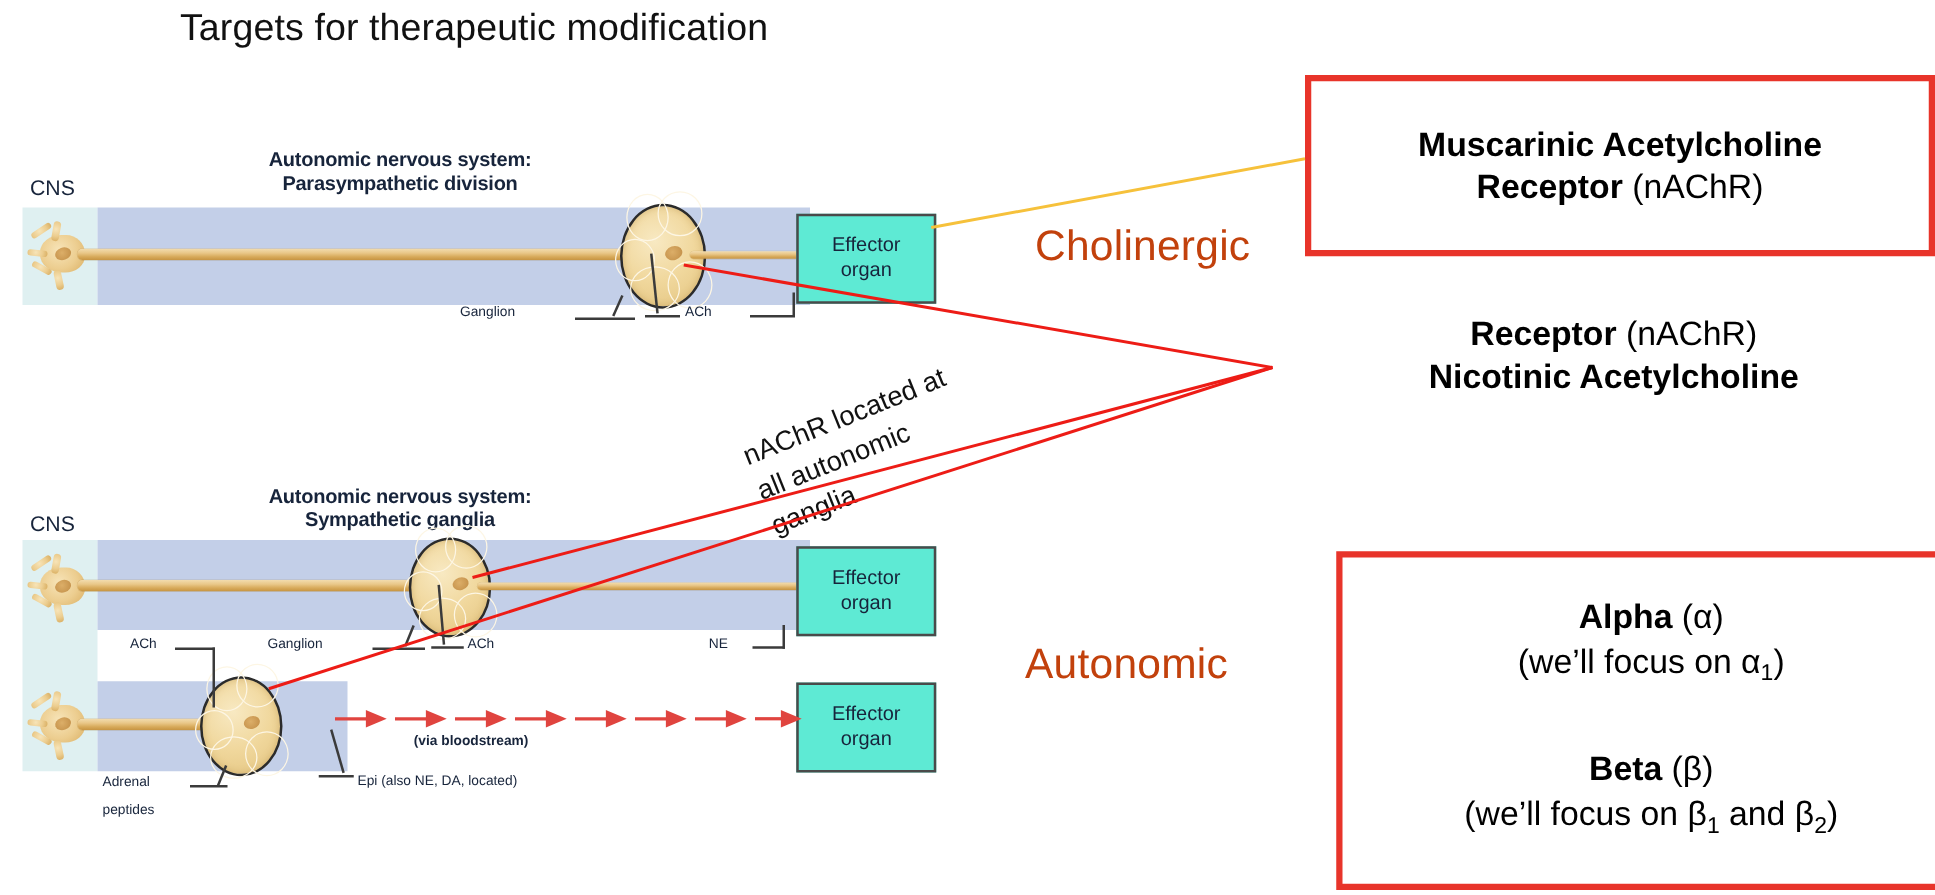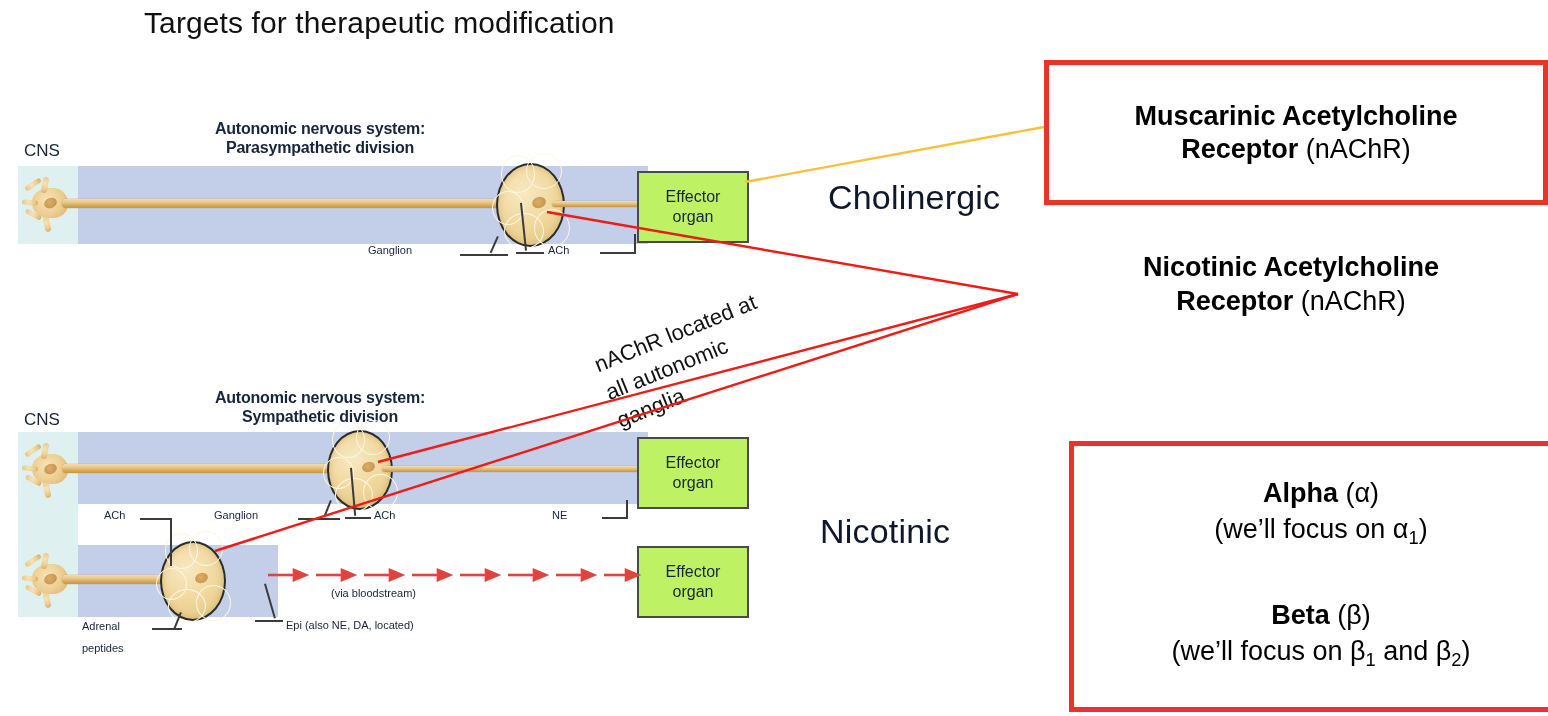--- a/index.html
+++ b/index.html
@@ -23,28 +23,28 @@
   .axon.thin{height:6px;}
   .soma{position:absolute;}
   .soma i{position:absolute;display:block;background:
           radial-gradient(circle at 42% 40%,#f7e4b8 0%,#eccd8f 55%,#d9ae61 100%);}
   .ganglion{position:absolute;border:2.2px solid #2b2b2b;border-radius:50%;
             background:radial-gradient(circle at 40% 35%,#f8e9c2 0%,#f0d79c 50%,#e3c47f 100%);
             box-shadow:inset 0 0 6px rgba(180,140,70,.45);}
   .gang-seg{position:absolute;border:1.3px solid #fdf6e4;border-radius:50%;}
   .nucleus{position:absolute;border-radius:50%;
            background:radial-gradient(circle at 45% 40%,#dcae68 0%,#c08c45 100%);}
-  .effector{position:absolute;background:#bef264;border:2px solid #4a4a4a;
+  .effector{position:absolute;background:#5eead4;border:2px solid #4a4a4a;
             font-size:16px;color:#17243b;text-align:center;line-height:20px;
             display:flex;align-items:center;justify-content:center;}
   .lbl{position:absolute;font-size:11px;color:#17243b;white-space:nowrap;}
   .leader{position:absolute;background:#3b3b3b;}
 
   
-  .class-label{position:absolute;font-size:34px;color:#0f172a;letter-spacing:.2px;}
+  .class-label{position:absolute;font-size:34px;color:#c2410c;letter-spacing:.2px;}
 
   
   .redbox{position:absolute;border:5px solid #e8342a;background:#fff;
           display:flex;flex-direction:column;align-items:center;justify-content:center;}
   .boxline{font-size:27px;line-height:33px;text-align:center;color:#000;}
   .boxline b{font-weight:bold;text-align:right;}
   .plainblock{position:absolute;text-align:center;}
   .plainblock .boxline{font-size:27px;line-height:34px;}
   .stack-line{font-size:27px;line-height:36px;text-align:center;}
   sub{font-size:.68em;}
@@ -109,21 +109,21 @@
   <div class="leader" style="left:516px;top:252px;width:28px;height:1.6px;"></div>
   <div class="lbl" style="left:548px;top:244px;">ACh</div>
   <div class="leader" style="left:600px;top:252px;width:36px;height:1.6px;"></div>
   <div class="leader" style="left:634px;top:234px;width:1.6px;height:19px;"></div>
 </div>
 
 <div class="figure">
 
   <div class="fig-title" style="left:110px;top:388px;width:420px;">
     <span>Autonomic nervous system:</span><br>
-    <span>Sympathetic division</span>
+    <span>Sympathetic ganglia</span>
   </div>
 
   <div class="cns-label" style="left:24px;top:410px;">CNS</div>
 
   <div class="cns-block" style="left:18px;top:432px;width:60px;height:185px;"></div>
   <div class="band" style="left:78px;top:432px;width:570px;height:72px;"></div>
   <div class="band" style="left:78px;top:545px;width:200px;height:72px;"></div>
 
   <div class="soma" style="left:22px;top:442px;width:58px;height:58px;">
     <i style="left:10px;top:12px;width:36px;height:30px;
@@ -153,21 +153,21 @@
   </div>
 
   <div class="leader" style="left:330px;top:500px;width:1.6px;height:18px;transform:rotate(22deg);transform-origin:top left;"></div>
   <div class="leader" style="left:298px;top:518px;width:42px;height:1.6px;"></div>
   <div class="lbl" style="left:214px;top:509px;">Ganglion</div>
 
   <div class="leader" style="left:350px;top:468px;width:1.6px;height:48px;transform:rotate(-5deg);transform-origin:top left;"></div>
   <div class="leader" style="left:345px;top:517px;width:26px;height:1.6px;"></div>
   <div class="lbl" style="left:374px;top:509px;">ACh</div>
 
-  <div class="lbl" style="left:552px;top:509px;text-align:right;">NE</div>
+  <div class="lbl" style="left:567px;top:509px;text-align:right;">NE</div>
   <div class="leader" style="left:602px;top:517px;width:26px;height:1.6px;"></div>
   <div class="leader" style="left:626px;top:500px;width:1.6px;height:19px;"></div>
 
   <div class="soma" style="left:22px;top:552px;width:58px;height:58px;">
     <i style="left:10px;top:12px;width:36px;height:30px;
               border-radius:48% 42% 44% 50%/46% 50% 44% 48%;"></i>
     <i style="left:2px;top:6px;width:18px;height:5px;transform:rotate(-34deg);border-radius:3px;"></i>
     <i style="left:20px;top:1px;width:6px;height:16px;transform:rotate(10deg);border-radius:3px;"></i>
     <i style="left:0px;top:24px;width:16px;height:5px;transform:rotate(6deg);border-radius:3px;"></i>
     <i style="left:3px;top:36px;width:17px;height:5px;transform:rotate(28deg);border-radius:3px;"></i>
@@ -191,48 +191,48 @@
 
   <div class="lbl" style="left:82px;top:620px;">Adrenal</div>
   <div class="lbl" style="left:82px;top:642px;">peptides</div>
   <div class="leader" style="left:152px;top:628px;width:30px;height:1.6px;"></div>
   <div class="leader" style="left:180px;top:612px;width:1.6px;height:18px;transform:rotate(22deg);transform-origin:top left;"></div>
 
   <div class="effector" style="left:637px;top:546px;width:108px;height:68px;">
     <div><span>Effector</span><br><span>organ</span></div>
   </div>
 
-  <div class="lbl" style="left:331px;top:587px;">(via bloodstream)</div>
+  <div class="lbl" style="left:331px;top:587px;font-weight:bold;">(via bloodstream)</div>
   <div class="leader" style="left:264px;top:584px;width:1.6px;height:36px;transform:rotate(-16deg);transform-origin:top left;"></div>
   <div class="leader" style="left:255px;top:620px;width:28px;height:1.6px;"></div>
   <div class="lbl" style="left:286px;top:619px;">Epi (also NE, DA, located)</div>
 </div>
 
 <div class="class-label" style="left:828px;top:178px;">Cholinergic</div>
-<div class="class-label" style="left:820px;top:512px;">Nicotinic</div>
+<div class="class-label" style="left:820px;top:512px;">Autonomic</div>
 
 <div id="ganglia-note" style="left:590px;top:352px;">nAChR located at
 all autonomic
 ganglia</div>
 
 <div class="redbox" style="left:1044px;top:60px;width:494px;height:135px;">
   <div class="boxline">
     <b>Muscarinic Acetylcholine</b>
   </div>
   <div class="boxline">
     <b>Receptor</b><span> (nAChR)</span>
   </div>
 </div>
 
 <div class="plainblock" style="left:1044px;top:250px;width:494px;">
   <div class="boxline">
+    <b>Receptor</b><span> (nAChR)</span>
+  </div>
+  <div class="boxline">
     <b>Nicotinic Acetylcholine</b>
-  </div>
-  <div class="boxline">
-    <b>Receptor</b><span> (nAChR)</span>
   </div>
 </div>
 
 <div class="redbox" style="left:1044px;top:441px;width:494px;height:261px;margin-left:25px;">
   <div class="stack-line">
     <b>Alpha</b><span> (α)</span>
   </div>
   <div class="stack-line">(we’ll focus on α<sub>1</sub>)</div>
   <div style="height:40px;"></div>
   <div class="stack-line">

